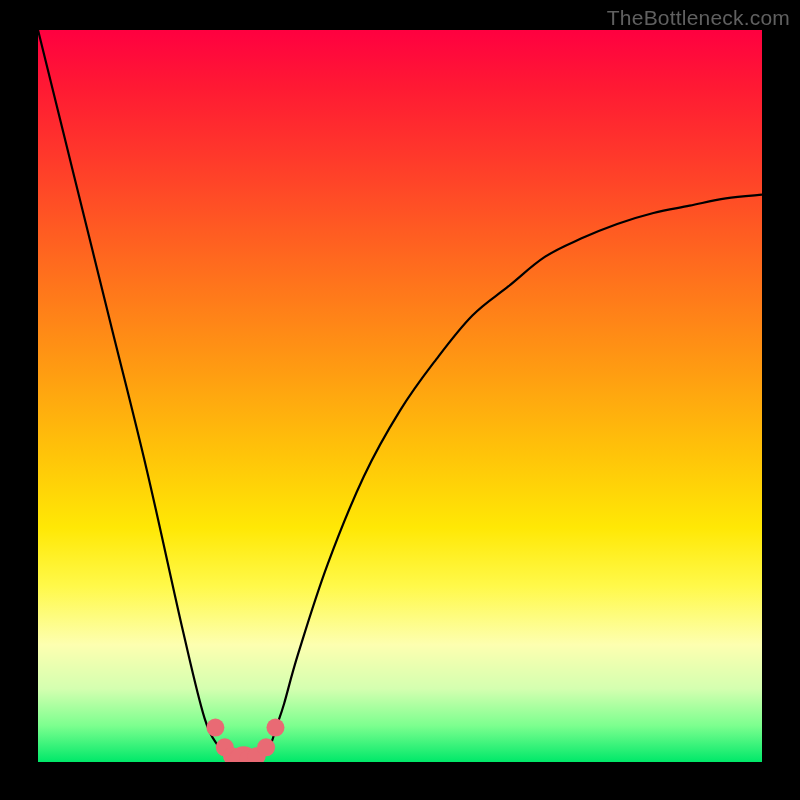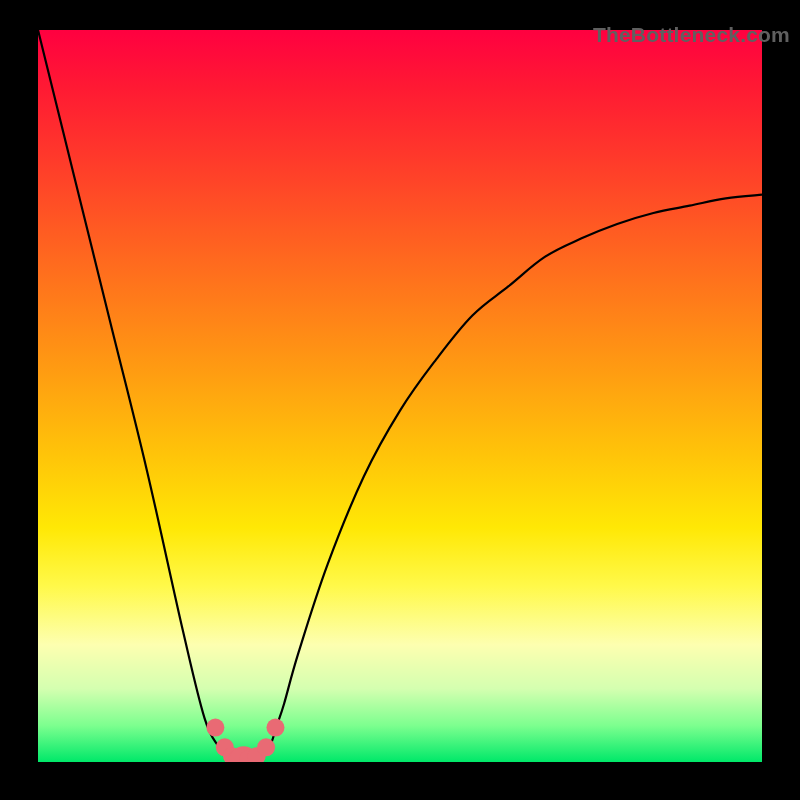--- a/index.html
+++ b/index.html
@@ -45,26 +45,25 @@
       #00e869 100%);
   }
   svg.curve {
     position: absolute;
     inset: 0;
     width: 100%;
     height: 100%;
   }
   .watermark {
     position: absolute;
-    top: 23px;
+    top: 6px;
     right: 10px;
     color: #606060;
     font-size: 21px;
     letter-spacing: 0.2px;
-    font-weight: bold;
   }
 </style>
 </head>
 <body>
 
 <div class="frame">
   <div class="plot-area">
     <div class="gradient"></div>
     <svg class="curve" viewBox="0 0 724 732" preserveAspectRatio="none">
       <path d="M 0 0 C 6.516 26.351999999999993 23.168000000000003 93.69599999999997 36.2 146.39999999999998 C 49.232 199.10399999999998 59.36800000000001 240.096 72.4 292.8 C 85.432 345.504 95.568 383.8608 108.6 439.2 C 121.63199999999999 494.5392 134.3744 555.4416 144.8 600.24 C 155.22560000000001 645.0384 160.00400000000002 666.9984000000001 166.52 688.08 C 173.036 709.1616 177.0904 710.24496 181 717.36 C 184.9096 724.47504 185.6336 725.23632 188.24 727.608 C 190.84640000000002 729.9796799999999 192.8736 729.8771999999999 195.48000000000002 730.536 C 198.08640000000003 731.1948 200.11360000000005 731.13624 202.72000000000003 731.268 C 205.3264 731.39976 207.3536 731.39976 209.95999999999998 731.268 C 212.56639999999996 731.13624 214.59359999999998 731.1948 217.2 730.536 C 219.8064 729.8771999999999 221.8336 729.9796799999999 224.44 727.608 C 227.0464 725.23632 229.0736 723.15744 231.68 717.36 C 234.28640000000001 711.5625600000001 236.3136 703.3055999999999 238.92000000000002 695.4 C 241.52640000000002 687.4944 242.25040000000004 686.616 246.16000000000003 673.44 C 250.0696 660.2640000000001 252.8208 647.2344 260.64 622.2 C 268.4592 597.1656 277.87120000000004 565.9824 289.6 534.36 C 301.3288 502.7376 312.76800000000003 474.1896 325.8 446.52 C 338.832 418.8504 348.968 401.72159999999997 362 380.64 C 375.032 359.5584 385.16800000000006 346.5288 398.20000000000005 329.4 C 411.232 312.27119999999996 421.368 298.656 434.4 285.48 C 447.43199999999996 272.30400000000003 457.56800000000004 266.7408 470.6 256.2 C 483.632 245.6592 493.768 235.48440000000002 506.79999999999995 226.92000000000002 C 519.832 218.3556 529.968 214.5492 543 208.62 C 556.032 202.6908 566.168 198.59160000000003 579.2 193.98000000000002 C 592.2320000000001 189.3684 602.3679999999999 186.294 615.4 183 C 628.432 179.706 638.568 178.31519999999995 651.6 175.67999999999995 C 664.6320000000001 173.04479999999995 674.7679999999999 170.33640000000003 687.8 168.36 C 700.832 166.3836 717.484 165.35879999999995 724 164.69999999999993" id="curve-path" fill="none" stroke="#000" stroke-width="2.2"></path>

